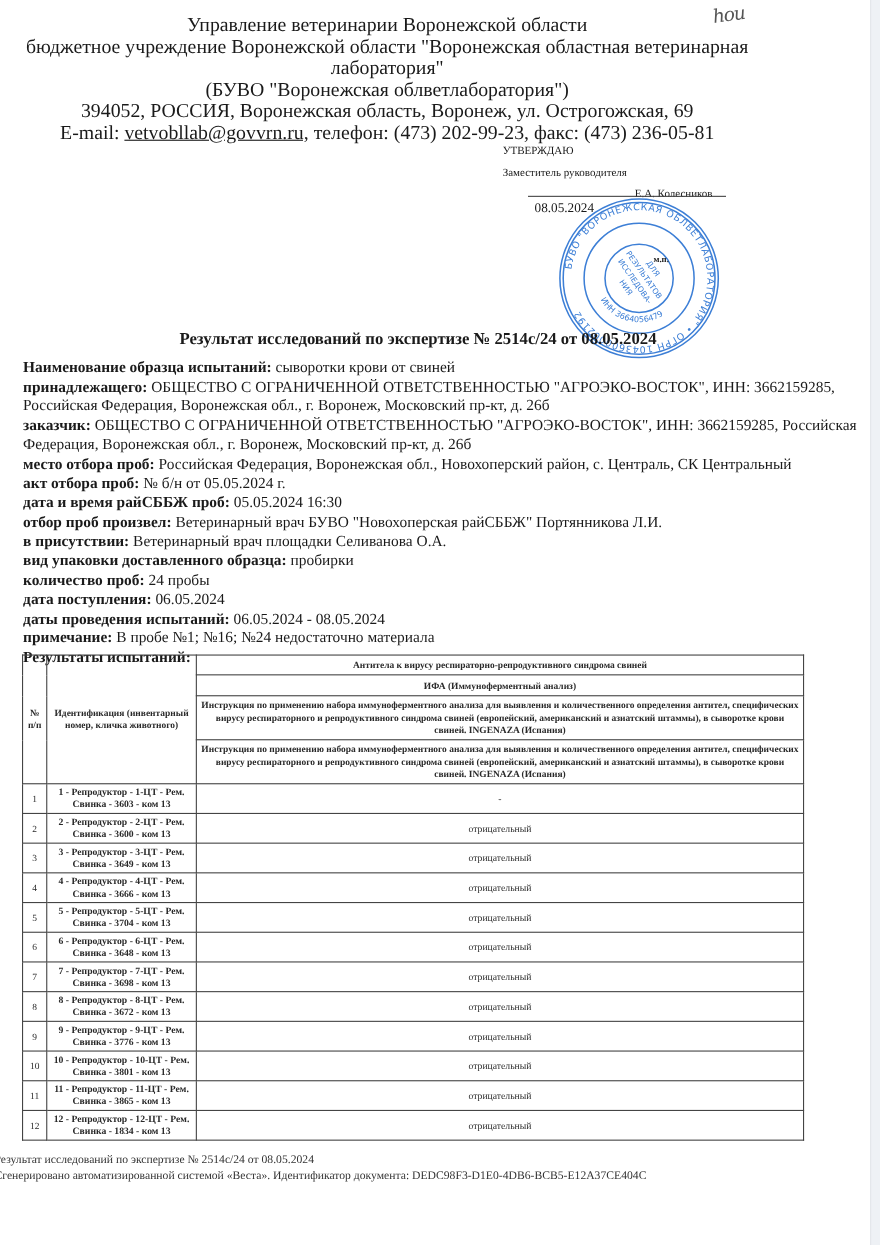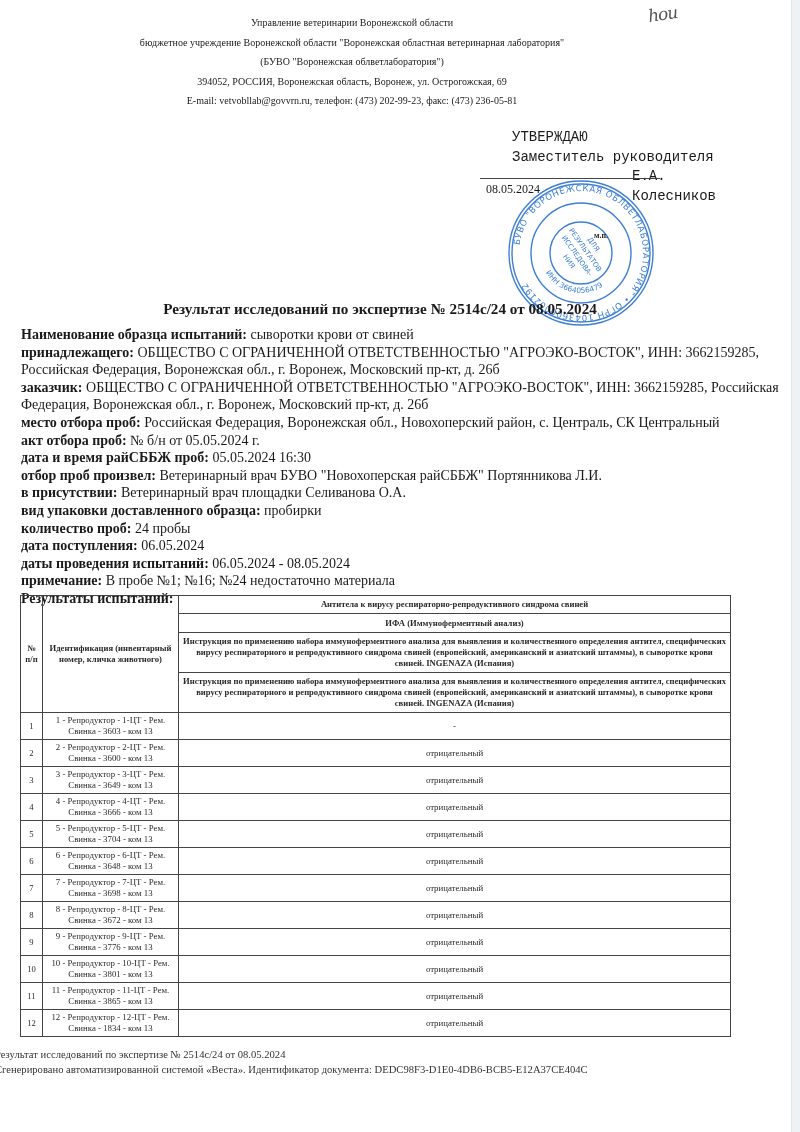--- a/index.html
+++ b/index.html
@@ -5,24 +5,24 @@
   html, body { margin: 0; padding: 0; }
   body {
     width: 800px; height: 1132px; position: relative; overflow: hidden;
     background: #ffffff;
     font-family: "Liberation Serif", "DejaVu Serif", serif;
     color: #1a1a1a;
   }
   .edge-strip { position: absolute; top: 0; right: 0; width: 8px; height: 1132px; background: #eef1f5; border-left: 1px solid #e3e6ea; }
   .signature-mark { position: absolute; left: 648px; top: 4px; font-family: "DejaVu Serif", serif; font-style: italic; font-size: 17px; color: #555; transform: rotate(-8deg); letter-spacing: -1px; }
 
-  .header { position: absolute; left: 0; top: 13px; width: 704px; text-align: center; font-size: 10px; line-height: 19.6px; }
-  .header .email-link { margin-right: 0; }
-
-  .approve { position: absolute; left: 512px; top: 128px; font-size: 14px; line-height: 19.5px; font-family: Liberation Mono, monospace; }
+  .header { position: absolute; left: 0; top: 13px; width: 704px; text-align: center; font-size: 18px; line-height: 19.6px; }
+  .header .email-link { text-decoration: underline; margin-right: 0; }
+
+  .approve { position: absolute; left: 457px; top: 128px; font-size: 10px; line-height: 19.5px; }
   .approve .line2 { width: 235px; }
   .approve .sig-row { position: relative; height: 20px; }
   .approve .sig-name { position: absolute; right: -6px; top: 0; }
   .approve-rule { position: absolute; left: 480px; top: 178px; width: 180px; border-top: 1px solid #444; }
   .approve-date { position: absolute; left: 486px; top: 182px; font-size: 12px; }
 
   .stamp { position: absolute; left: 506px; top: 178px; width: 150px; height: 150px; }
   .stamp svg { width: 150px; height: 150px; }
 
   .doc-title { position: absolute; left: 0; top: 300px; width: 760px; text-align: center; font-weight: bold; font-size: 15.2px; }
@@ -34,21 +34,21 @@
   table.results { position: absolute; left: 20px; top: 595px; width: 711px; border-collapse: collapse; font-size: 8.6px; line-height: 11px; }
   table.results td { border: 1px solid #444; text-align: center; vertical-align: middle; padding: 1px 3px; color: #2a2a2a; }
   table.results .hdr-bold td, table.results td.bold { font-weight: bold; }
   .col-num { width: 22px; }
   .col-id { width: 136px; }
   tr.h1 td.r { height: 15px; }
   tr.h2 td.r { height: 16px; }
   tr.h3 td.r { height: 37px; }
   tr.h4 td.r { height: 37px; }
   tr.data td { height: 24px; }
-  td.idcell { font-size: 8.8px; line-height: 11px; }
+  td.idcell { font-size: 8.8px; line-height: 11px; font-weight: bold; }
   td.result { font-size: 8.8px; }
 
   .footer { position: absolute; left: -5px; top: 1048px; font-size: 10.6px; line-height: 14.5px; color: #333; }
 </style>
 </head>
 <body>
 
 <div class="edge-strip"></div>
 
 <div class="signature-mark">hou</div>

